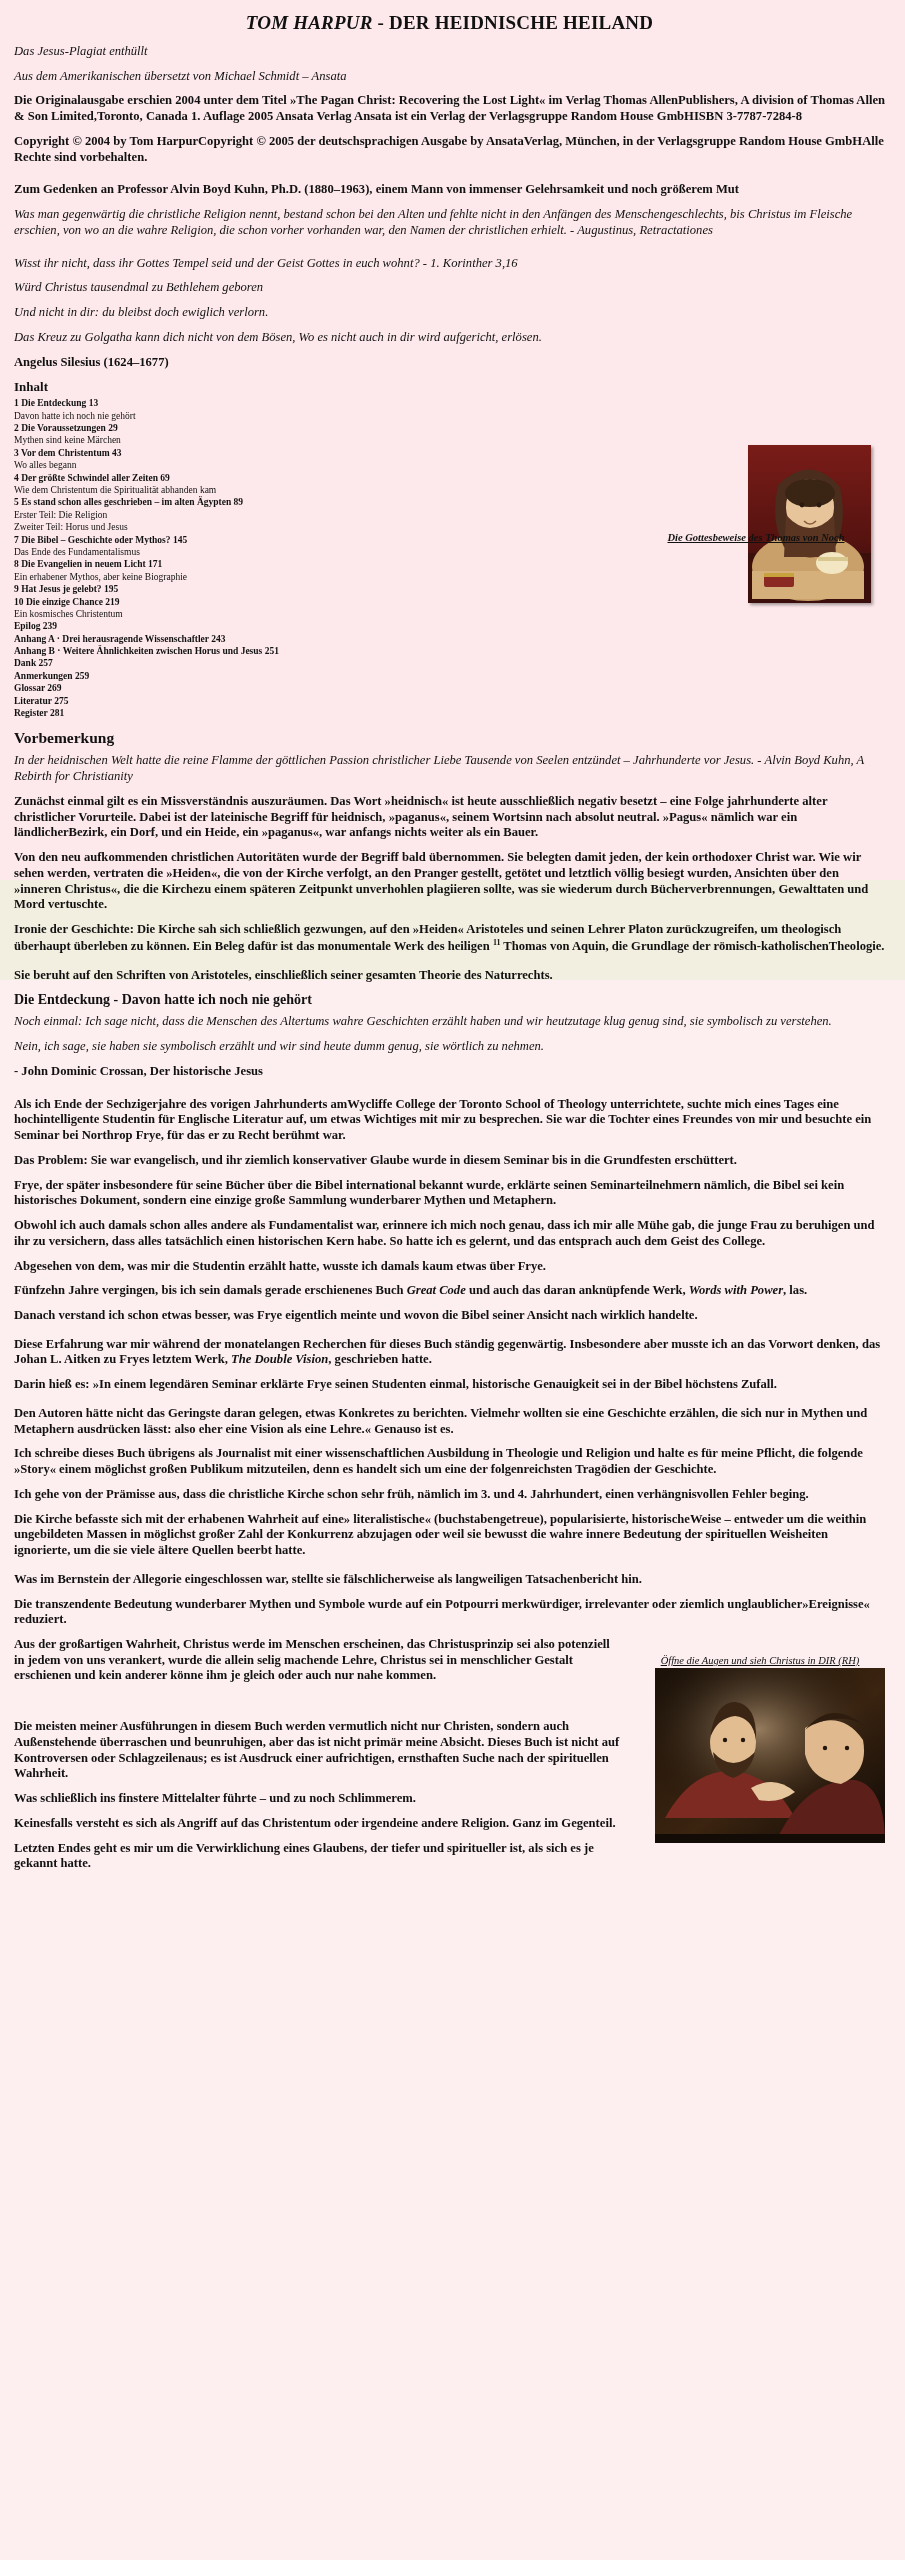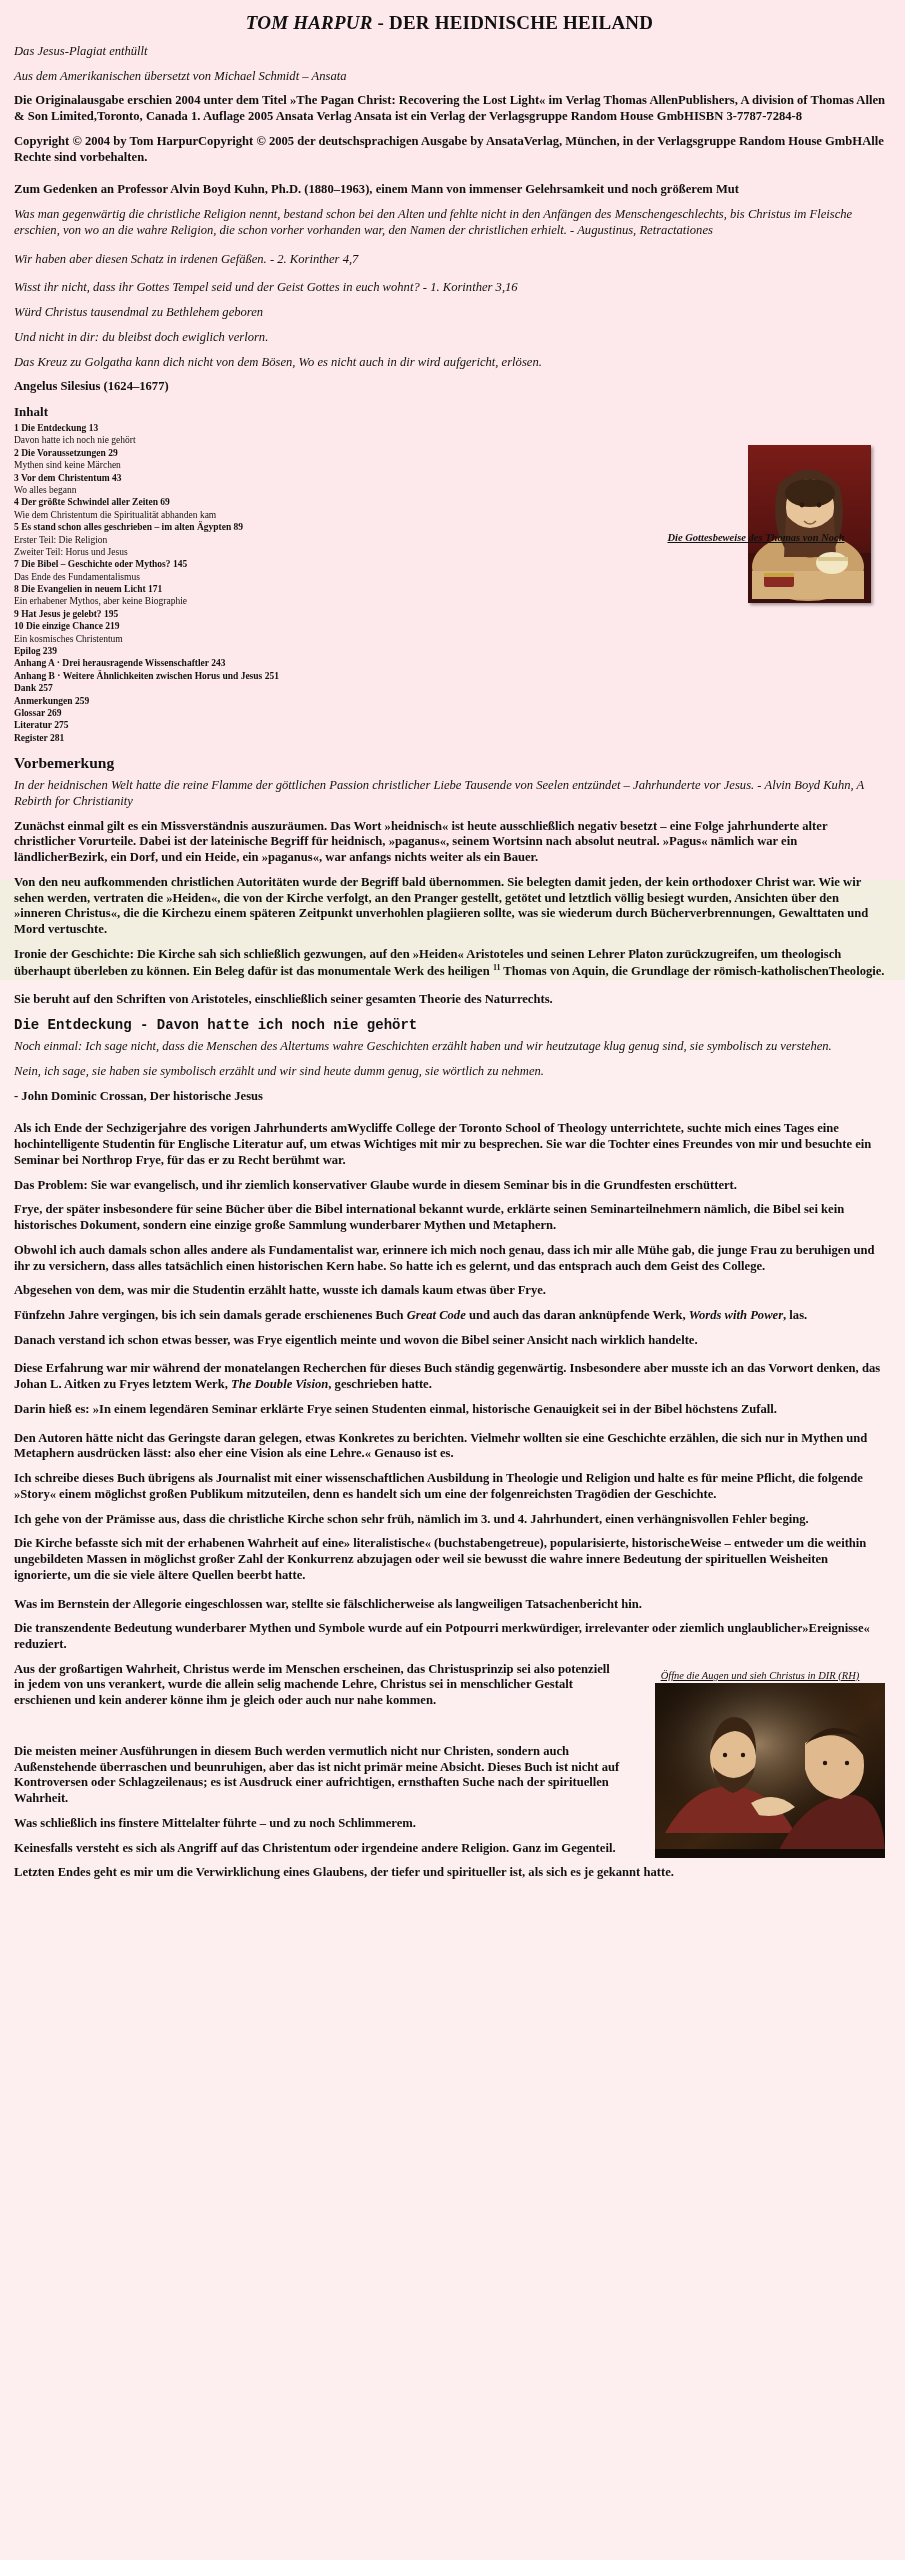--- a/index.html
+++ b/index.html
@@ -76,21 +76,20 @@
   .toc div { margin: 0 0 1px 0; }
   .sect-head {
     font-size: 15.5px;
     font-weight: bold;
     margin: 10px 0 6px 0;
   }
   .sect-head2 {
     font-size: 14px;
     font-weight: bold;
     margin: 8px 0 6px 0;
-    font-family: Liberation Mono, monospace;
   }
   .gap { height: 8px; }
   .gap-sm { height: 4px; }
   .fig-aquin {
     position: absolute;
     right: 14px;
     top: 433px;
     width: 123px;
     height: 158px;
     z-index: 2;
@@ -120,21 +119,21 @@
   .dir-cap {
     text-align: center;
     font-size: 10.5px;
     font-style: italic;
     text-decoration: underline;
     margin: 6px 0 2px 0;
   }
   .dir-wrap {
     float: right;
     width: 250px;
-    margin: 2px 0 4px 12px;
+    margin: 12px 0 4px 12px;
   }
   .clearfix::after { content: ""; display: block; clear: both; }
   .sup { font-size: 8px; vertical-align: super; }
   .aquin-shadow {
     position: absolute;
     right: 14px;
     top: 433px;
     width: 123px;
     height: 158px;
     box-shadow: 2px 2px 3px rgba(0,0,0,0.35);
@@ -160,21 +159,20 @@
     <p class="b">Die Originalausgabe erschien 2004 unter dem Titel »The Pagan Christ: Recovering the Lost Light« im Verlag Thomas AllenPublishers, A division of Thomas Allen &amp; Son Limited,Toronto, Canada 1. Auflage 2005 Ansata Verlag Ansata ist ein Verlag der Verlagsgruppe Random House GmbHISBN 3-7787-7284-8</p>
     <p class="b">Copyright © 2004 by Tom HarpurCopyright © 2005 der deutschsprachigen Ausgabe by AnsataVerlag, München, in der Verlagsgruppe Random House GmbHAlle Rechte sind vorbehalten.</p>
 
     <div class="gap"></div>
 
     <p class="b">Zum Gedenken an Professor Alvin Boyd Kuhn, Ph.D. (1880–1963), einem Mann von immenser Gelehrsamkeit und noch größerem Mut</p>
     <p class="bi">Was man gegenwärtig die christliche Religion nennt, bestand schon bei den Alten und fehlte nicht in den Anfängen des Menschengeschlechts, bis Christus im Fleische erschien, von wo an die wahre Religion, die schon vorher vorhanden war, den Namen der christlichen erhielt. - Augustinus, Retractationes</p>
 
     <div class="gap-sm"></div>
 
-    <p class="bi">Wir haben aber diesen Schatz in irdenen Gefäßen. - 2. Korinther 4,7</p>
 
     <div class="gap-sm"></div>
 
     <p class="bi">Wisst ihr nicht, dass ihr Gottes Tempel seid und der Geist Gottes in euch wohnt? - 1. Korinther 3,16</p>
 
     <p class="bi">Würd Christus tausendmal zu Bethlehem geboren</p>
     <p class="bi">Und nicht in dir: du bleibst doch ewiglich verlorn.</p>
     <p class="bi">Das Kreuz zu Golgatha kann dich nicht von dem Bösen, Wo es nicht auch in dir wird aufgericht, erlösen.</p>
     <p class="b">Angelus Silesius (1624–1677)</p>
 

